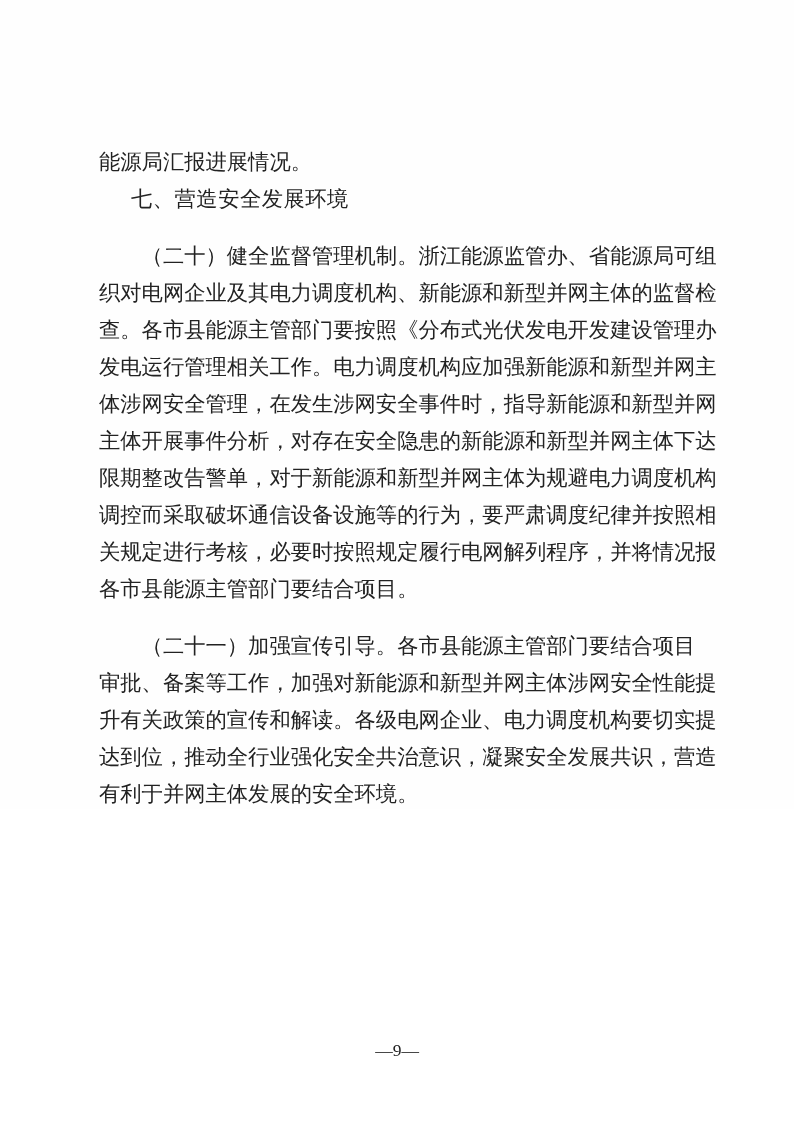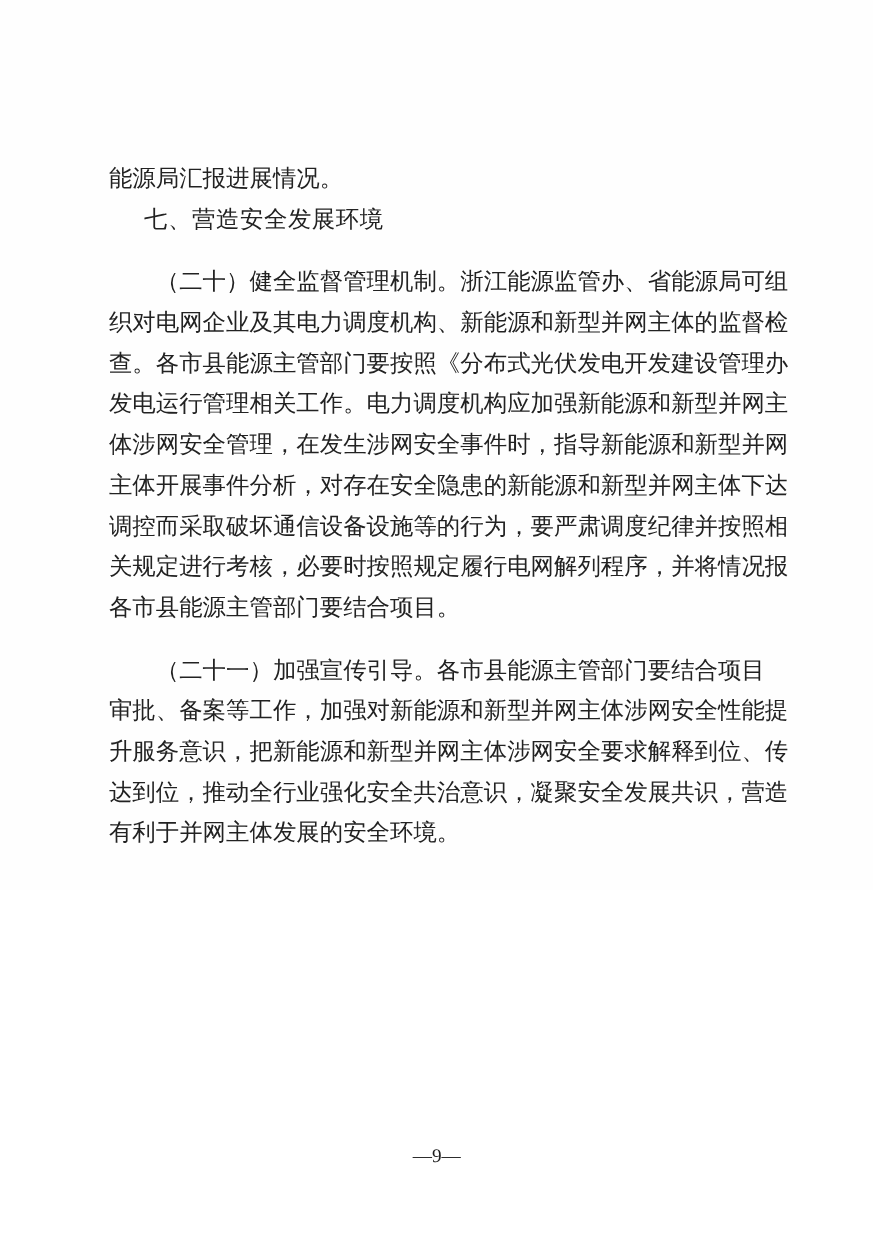--- a/index.html
+++ b/index.html
@@ -71,29 +71,30 @@
 
     <h2 class="heading">七、营造安全发展环境</h2>
 
     <div class="para">
       <div class="line first"><span class="lead">（二十）健全监督管理机制。</span><span>浙江能源监管办、省能源局可组</span></div>
       <div class="line">织对电网企业及其电力调度机构、新能源和新型并网主体的监督检</div>
       <div class="line">查。各市县能源主管部门要按照《分布式光伏发电开发建设管理办</div>
       <div class="line">发电运行管理相关工作。电力调度机构应加强新能源和新型并网主</div>
       <div class="line">体涉网安全管理，在发生涉网安全事件时，指导新能源和新型并网</div>
       <div class="line">主体开展事件分析，对存在安全隐患的新能源和新型并网主体下达</div>
+      <div class="line">限期整改告警单，对于新能源和新型并网主体为规避电力调度机构</div>
       <div class="line">调控而采取破坏通信设备设施等的行为，要严肃调度纪律并按照相</div>
       <div class="line">关规定进行考核，必要时按照规定履行电网解列程序，并将情况报</div>
       <div class="line last">各市县能源主管部门要结合项目。</div>
     </div>
 
     <div class="para">
       <div class="line first"><span class="lead">（二十一）加强宣传引导。</span><span>各市县能源主管部门要结合项目</span></div>
       <div class="line">审批、备案等工作，加强对新能源和新型并网主体涉网安全性能提</div>
-      <div class="line">升服务意识，把新能源和新型并网主体涉网安全要求解释到位、传</div>
+      <div class="line">升有关政策的宣传和解读。各级电网企业、电力调度机构要切实提</div>
       <div class="line">达到位，推动全行业强化安全共治意识，凝聚安全发展共识，营造</div>
       <div class="line last">有利于并网主体发展的安全环境。</div>
     </div>
 
   </div>
 
   <div class="page-number">—9—</div>
 </div>
 
 </body></html>

